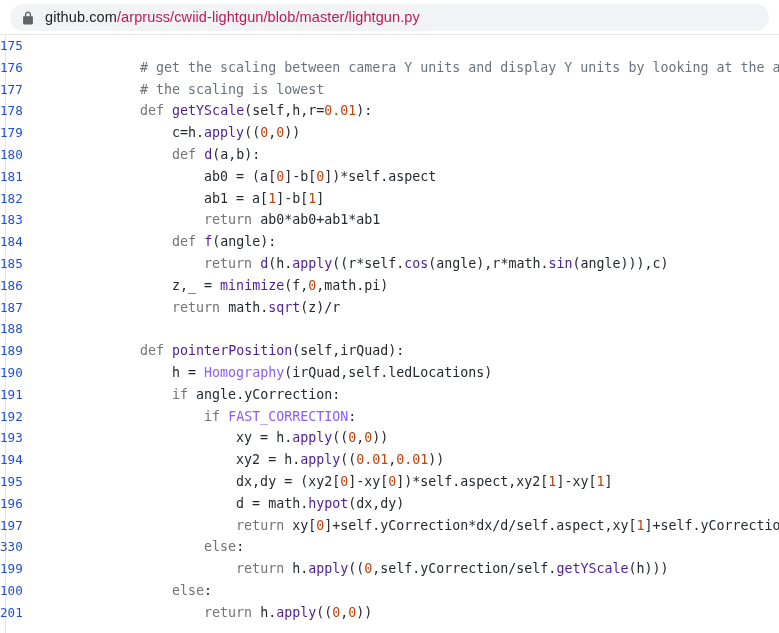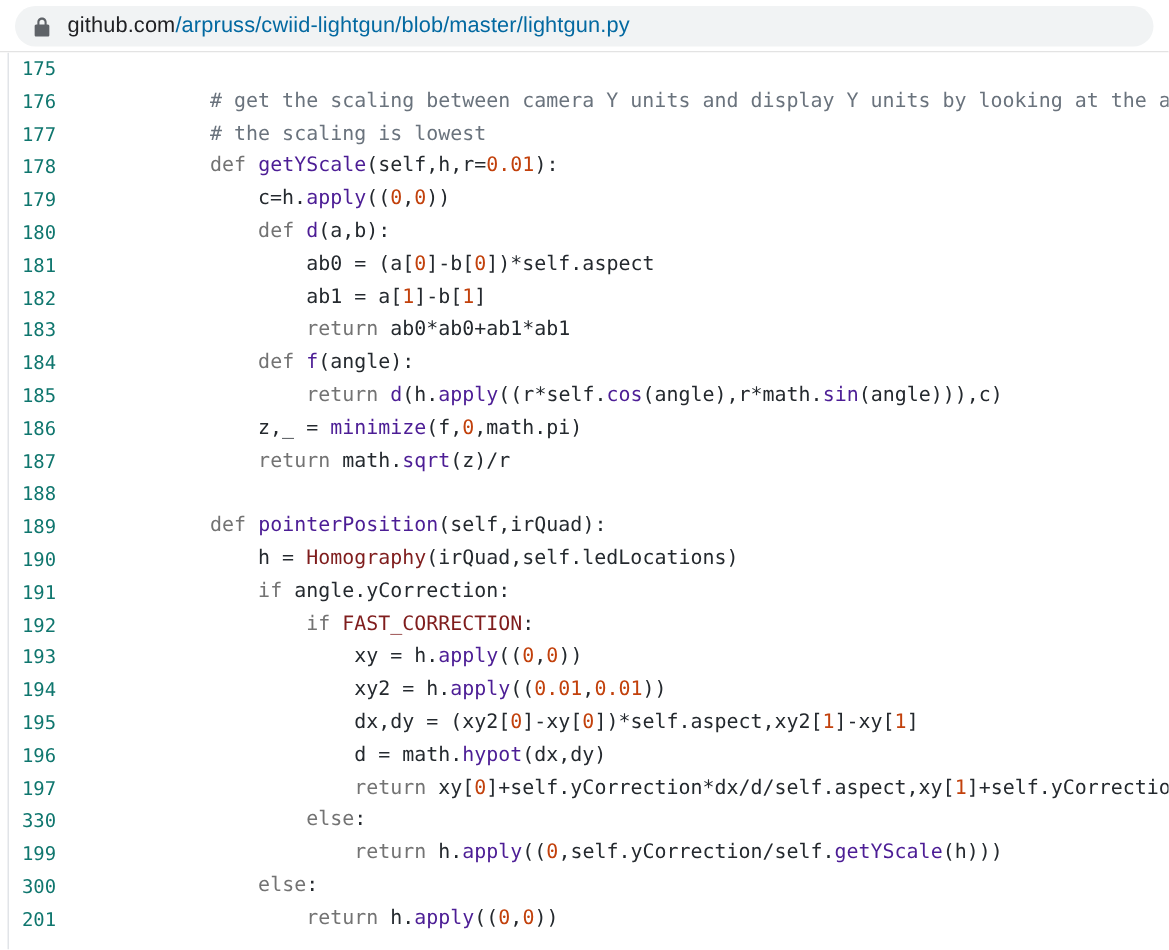--- a/index.html
+++ b/index.html
@@ -46,21 +46,21 @@
   }
   #omnibox-url {
     font-family: "Liberation Sans", sans-serif;
     font-size: 14.5px;
     color: #202124;
     white-space: nowrap;
     letter-spacing: 0.1px;
     line-height: 1;
   }
   #omnibox-url .u-host { color: #202124; }
-  #omnibox-url .u-path { color: #0369a1; }
+  #omnibox-url .u-path { color: #be185d; }
 
   
   #code-view {
     position: relative;
     height: 598px;
     background: #ffffff;
     overflow: hidden;
   }
   #gutter-rule {
     position: absolute;
@@ -76,45 +76,45 @@
     top: 0;
     width: 100%;
     border-collapse: collapse;
   }
   .code-line {
     height: 21.8px;
   }
   .ln {
     width: 52px;
     min-width: 52px;
-    text-align: center;
+    text-align: left;
     padding: 0 10px 0 0;
     font-family: "DejaVu Sans Mono", "Liberation Mono", monospace;
     font-size: 12.6px;
-    color: #0f766e;
+    color: #1d4ed8;
     vertical-align: middle;
     user-select: none;
     white-space: nowrap;
     line-height: 21.8px;
   }
   .lc {
     padding: 0 0 0 14px;
     font-family: "DejaVu Sans Mono", "Liberation Mono", monospace;
     font-size: 13.3px;
     color: #24292e;
     white-space: pre;
     vertical-align: middle;
     line-height: 21.8px;
     letter-spacing: 0px;
   }
   
   .t-kw   { color: #737373; }   
   .t-fn   { color: #4c1d95; }   
   .t-num  { color: #c2410c; }   
-  .t-cnst { color: #7f1d1d; }   
+  .t-cnst { color: #8b5cf6; }   
   .t-cmt  { color: #6a737d; }   
   .t-txt  { color: #24292e; }   
 </style>
 </head>
 <body>
 
 <div id="browser-chrome">
   <div id="omnibox">
     <svg id="lock-icon" viewBox="0 0 12 14">
       <path d="M6 0.6C4.2 0.6 2.9 2 2.9 3.7V5.3H2.1C1.5 5.3 1.1 5.8 1.1 6.4V12.3C1.1 12.9 1.5 13.4 2.1 13.4H9.9C10.5 13.4 10.9 12.9 10.9 12.3V6.4C10.9 5.8 10.5 5.3 9.9 5.3H9.1V3.7C9.1 2 7.8 0.6 6 0.6ZM6 2.1C7 2.1 7.7 2.8 7.7 3.7V5.3H4.3V3.7C4.3 2.8 5 2.1 6 2.1Z" fill="#5f6368"></path>
@@ -223,21 +223,21 @@
         </tr>
         <tr class="code-line">
           <td class="ln">330</td>
           <td class="lc"><span class="t-txt">                </span><span class="t-kw">else</span><span class="t-txt">:</span></td>
         </tr>
         <tr class="code-line">
           <td class="ln">199</td>
           <td class="lc"><span class="t-txt">                    </span><span class="t-kw">return</span><span class="t-txt"> h.</span><span class="t-fn">apply</span><span class="t-txt">((</span><span class="t-num">0</span><span class="t-txt">,self.yCorrection/self.</span><span class="t-fn">getYScale</span><span class="t-txt">(h)))</span></td>
         </tr>
         <tr class="code-line">
-          <td class="ln">300</td>
+          <td class="ln">100</td>
           <td class="lc"><span class="t-txt">            </span><span class="t-kw">else</span><span class="t-txt">:</span></td>
         </tr>
         <tr class="code-line">
           <td class="ln">201</td>
           <td class="lc"><span class="t-txt">                </span><span class="t-kw">return</span><span class="t-txt"> h.</span><span class="t-fn">apply</span><span class="t-txt">((</span><span class="t-num">0</span><span class="t-txt">,</span><span class="t-num">0</span><span class="t-txt">))</span></td>
         </tr>
       </tbody>
   </table>
 </div>
 

